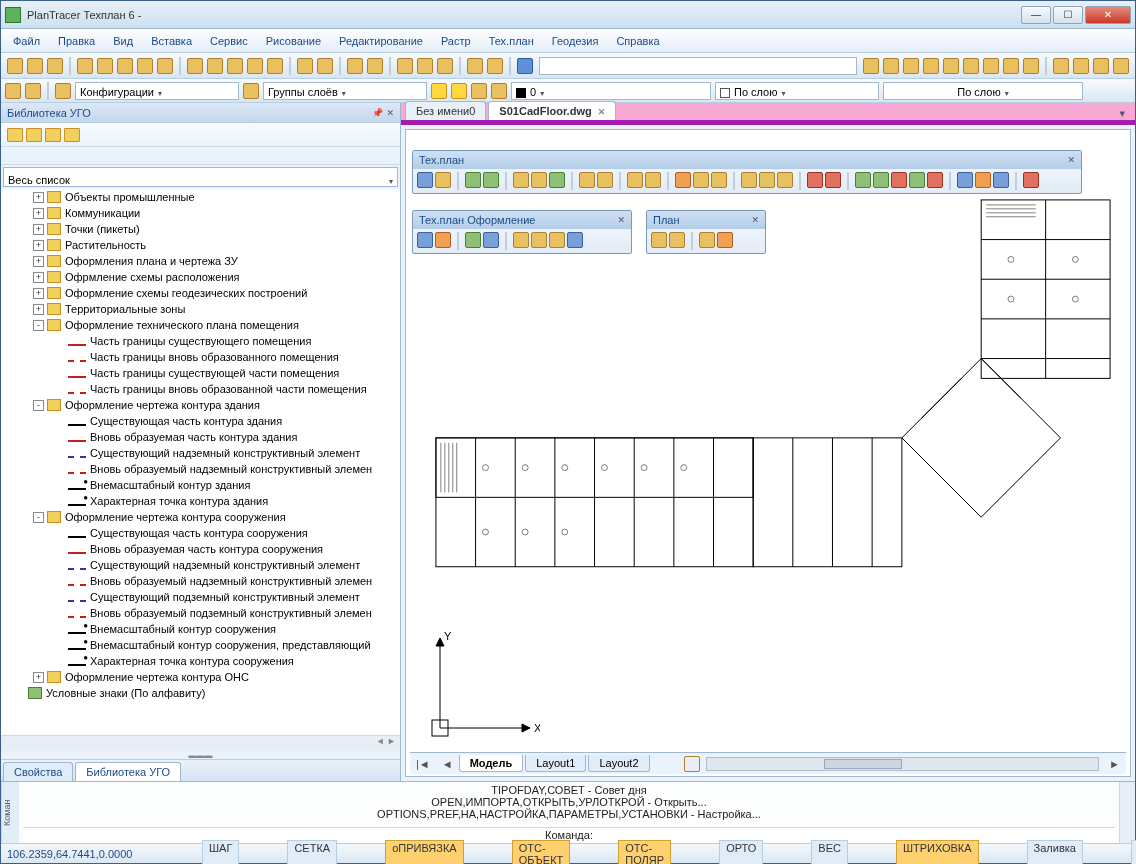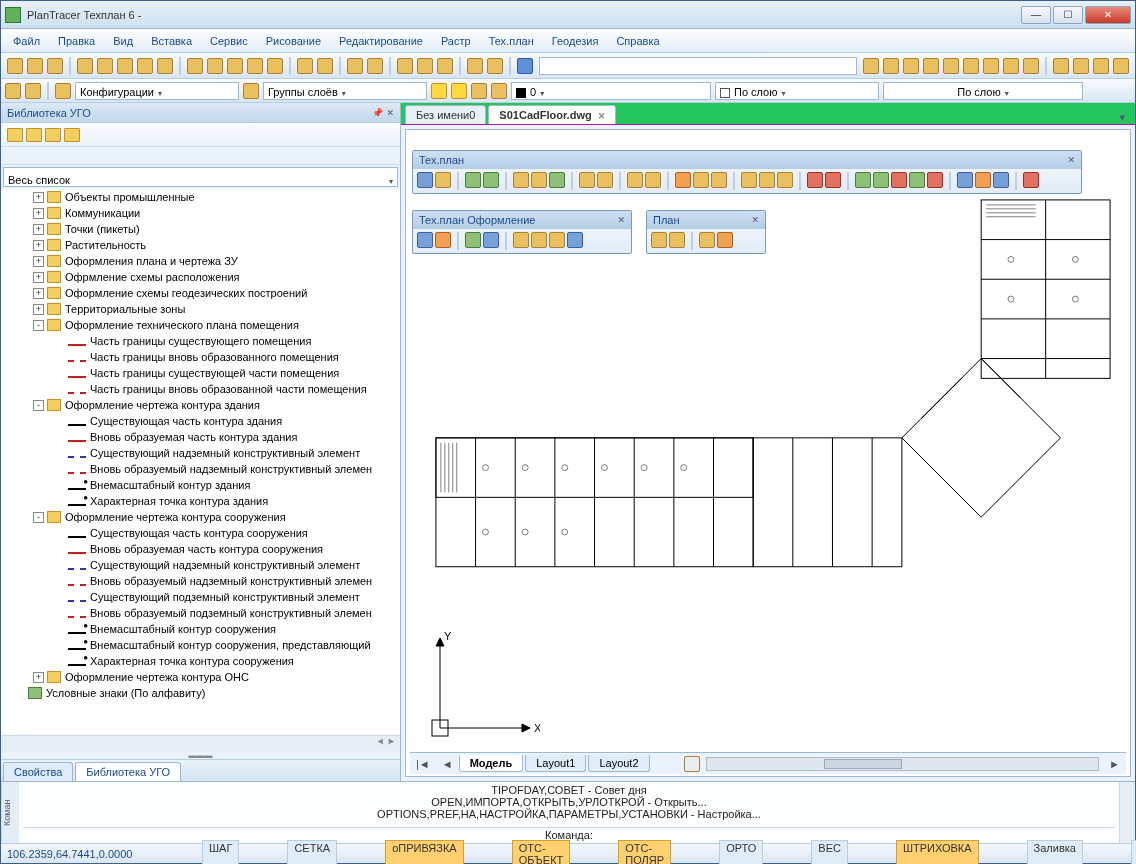--- a/index.html
+++ b/index.html
@@ -38,21 +38,21 @@
 .tree-row .lic.dash { border-bottom:2px dashed #3030b0; }
 .tree-row .lic.dred { border-bottom:2px dashed #c02020; }
 .tree-row .lic.dot::after { content:"●"; position:absolute; right:-2px; top:-6px; font-size:8px; color:#000; }
 .indent1 { padding-left:14px; }
 .indent2 { padding-left:32px; }
 .indent3 { padding-left:54px; }
 .bottom-tabs { display:flex; background:linear-gradient(#eaf2fb,#d3e2f2); height:22px; align-items:flex-end; border-top:1px solid #b7cde0; }
 .btab { padding:3px 10px; border:1px solid #9fb8d0; border-bottom:none; background:#e0ecf8; border-radius:3px 3px 0 0; margin-left:2px; color:#1a4a8a; }
 .btab.active { background:#fff; }
 .rightpanel { flex:1; display:flex; flex-direction:column; background:#eaf2fb; }
-.doctabs { height:22px; background:#22c55e; display:flex; align-items:flex-end; padding:0 4px; border-bottom:1px solid #a21caf; }
+.doctabs { height:22px; background:#f9a8d4; display:flex; align-items:flex-end; padding:0 4px; border-bottom:5px solid #a21caf; }
 .doctab { padding:3px 10px; border:1px solid #9fb8d0; border-bottom:none; background:#e8f0f8; border-radius:3px 3px 0 0; margin-right:2px; color:#333; }
 .doctab.active { background:#fff; font-weight:bold; }
 .doctab .x { margin-left:6px; color:#888; font-size:9px; }
 .canvas-wrap { flex:1; background:#fff; margin:4px; border:1px solid #9fb8d0; position:relative; overflow:hidden; }
 .floating { position:absolute; background:linear-gradient(#f5f9fd,#e2ecf7); border:1px solid #7a9abb; border-radius:2px; }
 .float-title { background:linear-gradient(#cfe0f2,#b3cde8); height:18px; padding:1px 6px; color:#1a4a8a; display:flex; align-items:center; font-size:11px; }
 .float-title .x { margin-left:auto; color:#557; font-size:9px; }
 .float-body { padding:3px 4px; display:flex; gap:2px; flex-wrap:wrap; }
 .mini-icon { width:16px; height:16px; background:#e8c060; border:1px solid #b08030; display:inline-block; border-radius:2px; }
 .mini-icon.b { background:#8fc078; border-color:#4a8030; }

